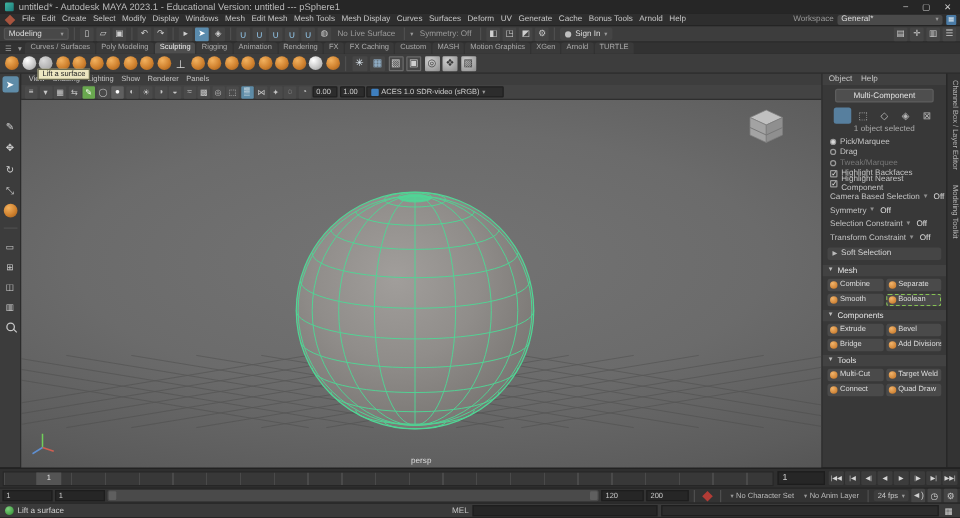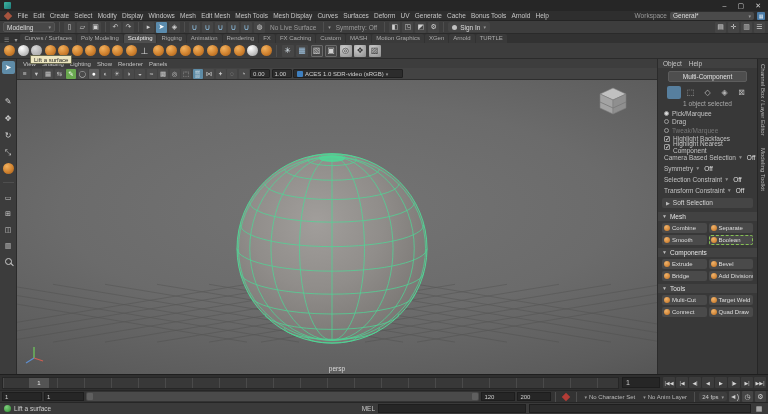--- a/index.html
+++ b/index.html
@@ -176,20 +176,21 @@
   .cmdresult { width:222px; height:9px; background:#2c2c2c; border:1px solid #1e1e1e; flex:0 0 auto; }
   .arr { font-size:5px; color:#9a9a9a; }
 </style>
 </head>
 <body>
 
 <div class="app">
 
   <div class="titlebar">
     <span class="appico"></span>
+    <span>untitled* - Autodesk MAYA 2023.1 - Educational Version: untitled  ---  pSphere1</span>
     <span class="winbtns">
       <span>–</span>
       <span>▢</span>
       <span>✕</span>
     </span>
   </div>
 
   <div class="menubar">
     <span class="mayaico"></span>
     <span style="display:flex;">

